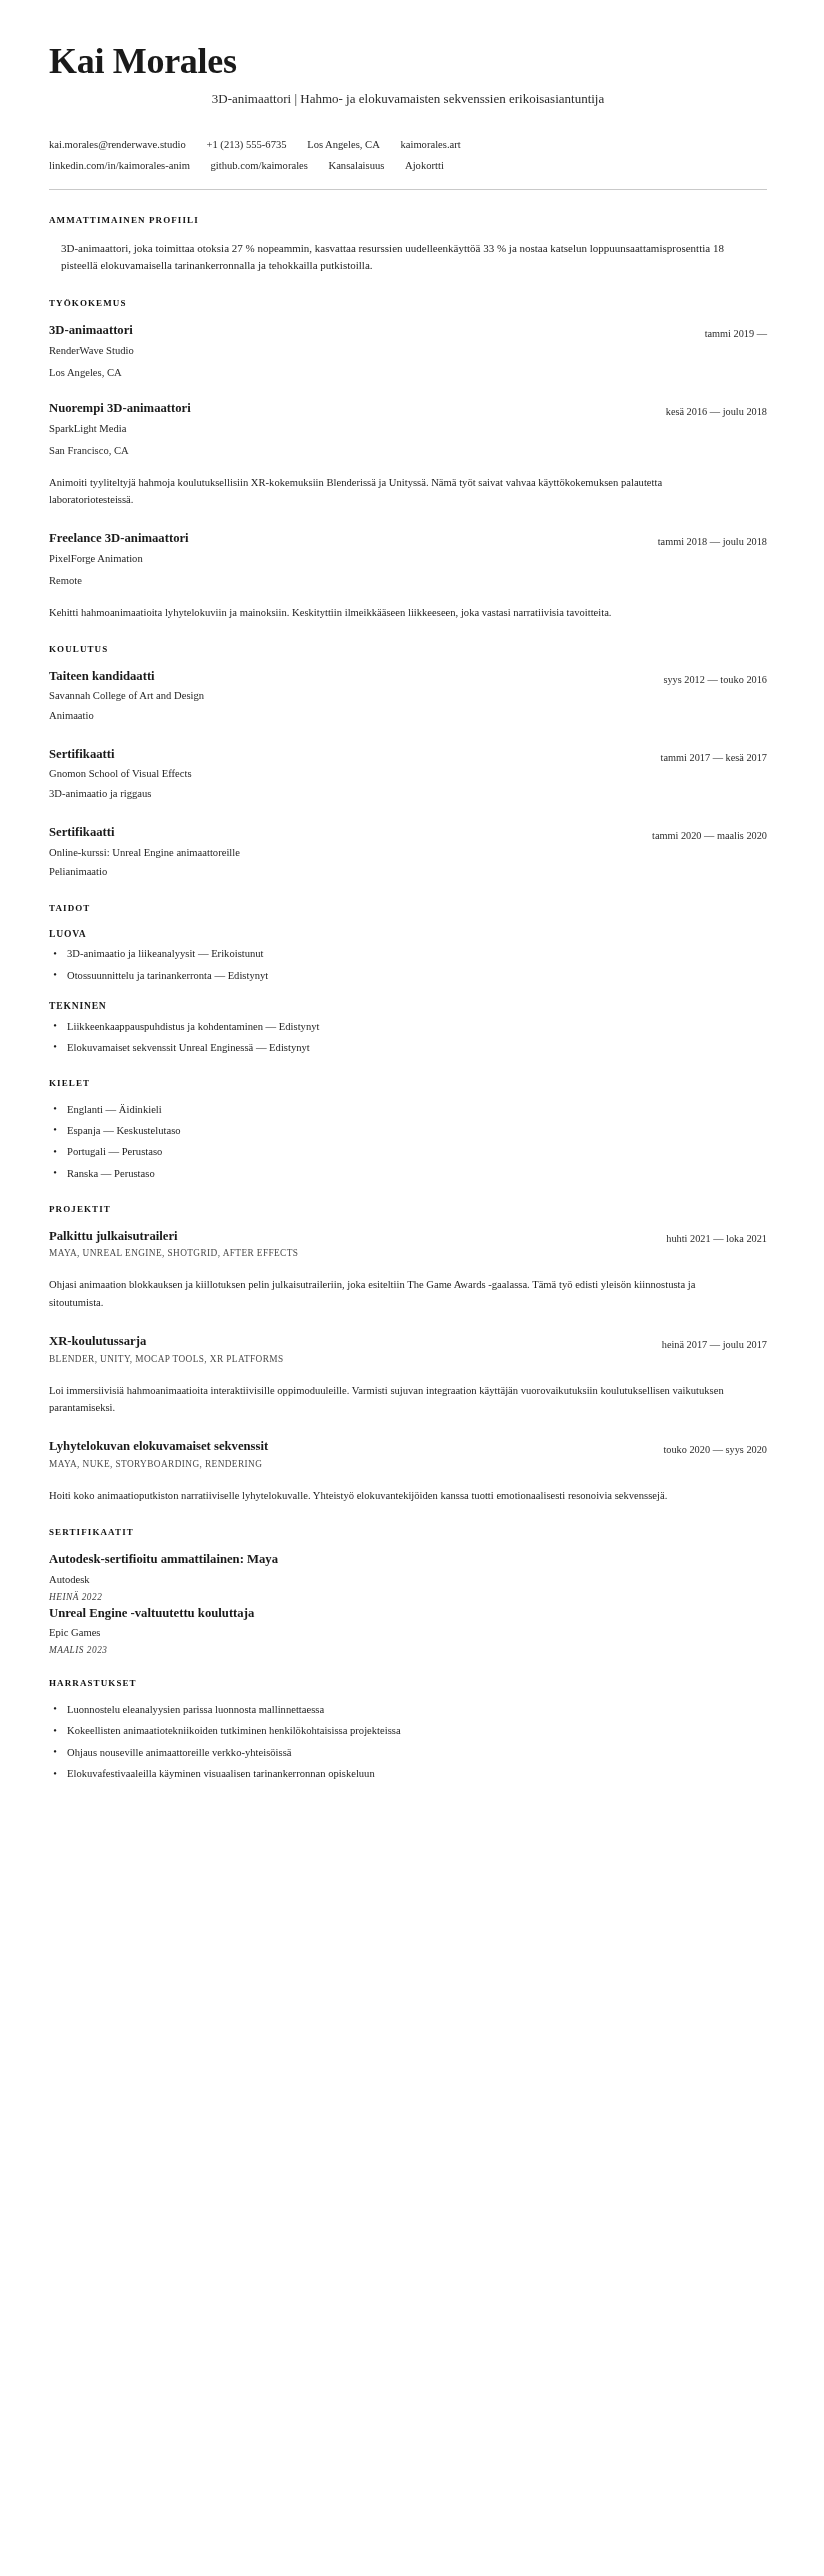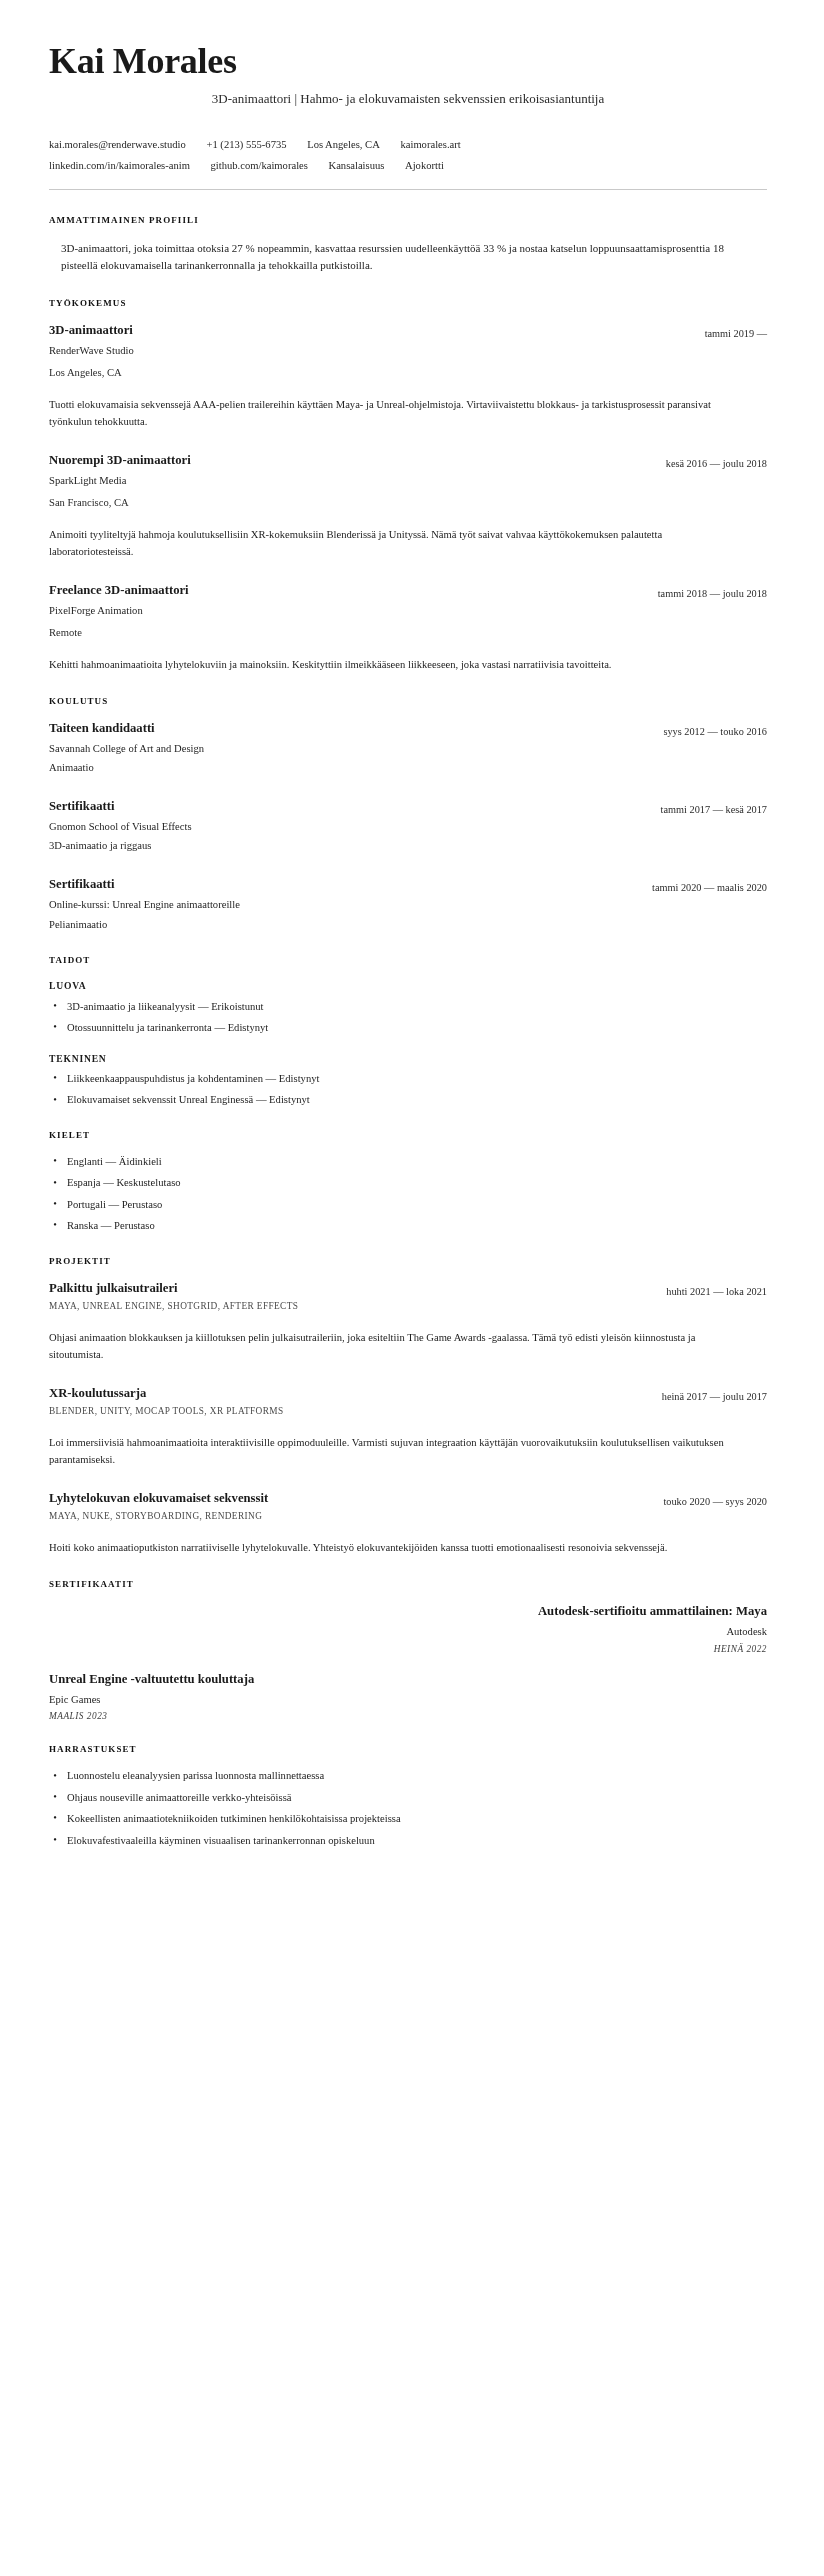--- a/index.html
+++ b/index.html
@@ -193,21 +193,20 @@
   <section class="section">
     <h2 class="section-title">Työkokemus</h2>
 
     <div class="entry">
       <div class="entry-head">
         <h3 class="entry-title">3D-animaattori</h3>
         <span class="entry-date">tammi 2019 —</span>
       </div>
       <p class="entry-sub">RenderWave Studio</p>
       <p class="entry-meta">Los Angeles, CA</p>
-      <p class="entry-body">Tuotti elokuvamaisia sekvenssejä AAA-pelien trailereihin käyttäen Maya- ja Unreal-ohjelmistoja. Virtaviivaistettu blokkaus- ja tarkistusprosessit paransivat työnkulun tehokkuutta.</p>
     </div>
 
     <div class="entry">
       <div class="entry-head">
         <h3 class="entry-title">Nuorempi 3D-animaattori</h3>
         <span class="entry-date">kesä 2016 — joulu 2018</span>
       </div>
       <p class="entry-sub">SparkLight Media</p>
       <p class="entry-meta">San Francisco, CA</p>
       <p class="entry-body">Animoiti tyyliteltyjä hahmoja koulutuksellisiin XR-kokemuksiin Blenderissä ja Unityssä. Nämä työt saivat vahvaa käyttökokemuksen palautetta laboratoriotesteissä.</p>
@@ -312,37 +311,37 @@
         <span class="entry-date">touko 2020 — syys 2020</span>
       </div>
       <p class="entry-tags">MAYA, NUKE, STORYBOARDING, RENDERING</p>
       <p class="entry-body">Hoiti koko animaatioputkiston narratiiviselle lyhytelokuvalle. Yhteistyö elokuvantekijöiden kanssa tuotti emotionaalisesti resonoivia sekvenssejä.</p>
     </div>
   </section>
 
   <section class="section">
     <h2 class="section-title">Sertifikaatit</h2>
 
-    <div class="entry" style="margin-bottom:18px;text-align:right;">
+    <div class="entry" style="margin-bottom:4px;">
       <h3 class="entry-title">Autodesk-sertifioitu ammattilainen: Maya</h3>
       <p class="entry-sub">Autodesk</p>
       <p class="entry-small">HEINÄ 2022</p>
     </div>
 
     <div class="entry">
       <h3 class="entry-title">Unreal Engine -valtuutettu kouluttaja</h3>
       <p class="entry-sub">Epic Games</p>
       <p class="entry-small">MAALIS 2023</p>
     </div>
   </section>
 
   <section class="section">
     <h2 class="section-title">Harrastukset</h2>
     <ul class="bullets">
       <li>Luonnostelu eleanalyysien parissa luonnosta mallinnettaessa</li>
+      <li>Kokeellisten animaatiotekniikoiden tutkiminen henkilökohtaisissa projekteissa</li>
       <li>Ohjaus nouseville animaattoreille verkko-yhteisöissä</li>
-      <li>Kokeellisten animaatiotekniikoiden tutkiminen henkilökohtaisissa projekteissa</li>
       <li>Elokuvafestivaaleilla käyminen visuaalisen tarinankerronnan opiskeluun</li>
     </ul>
   </section>
 
 </div>
 
 
 </body></html>

